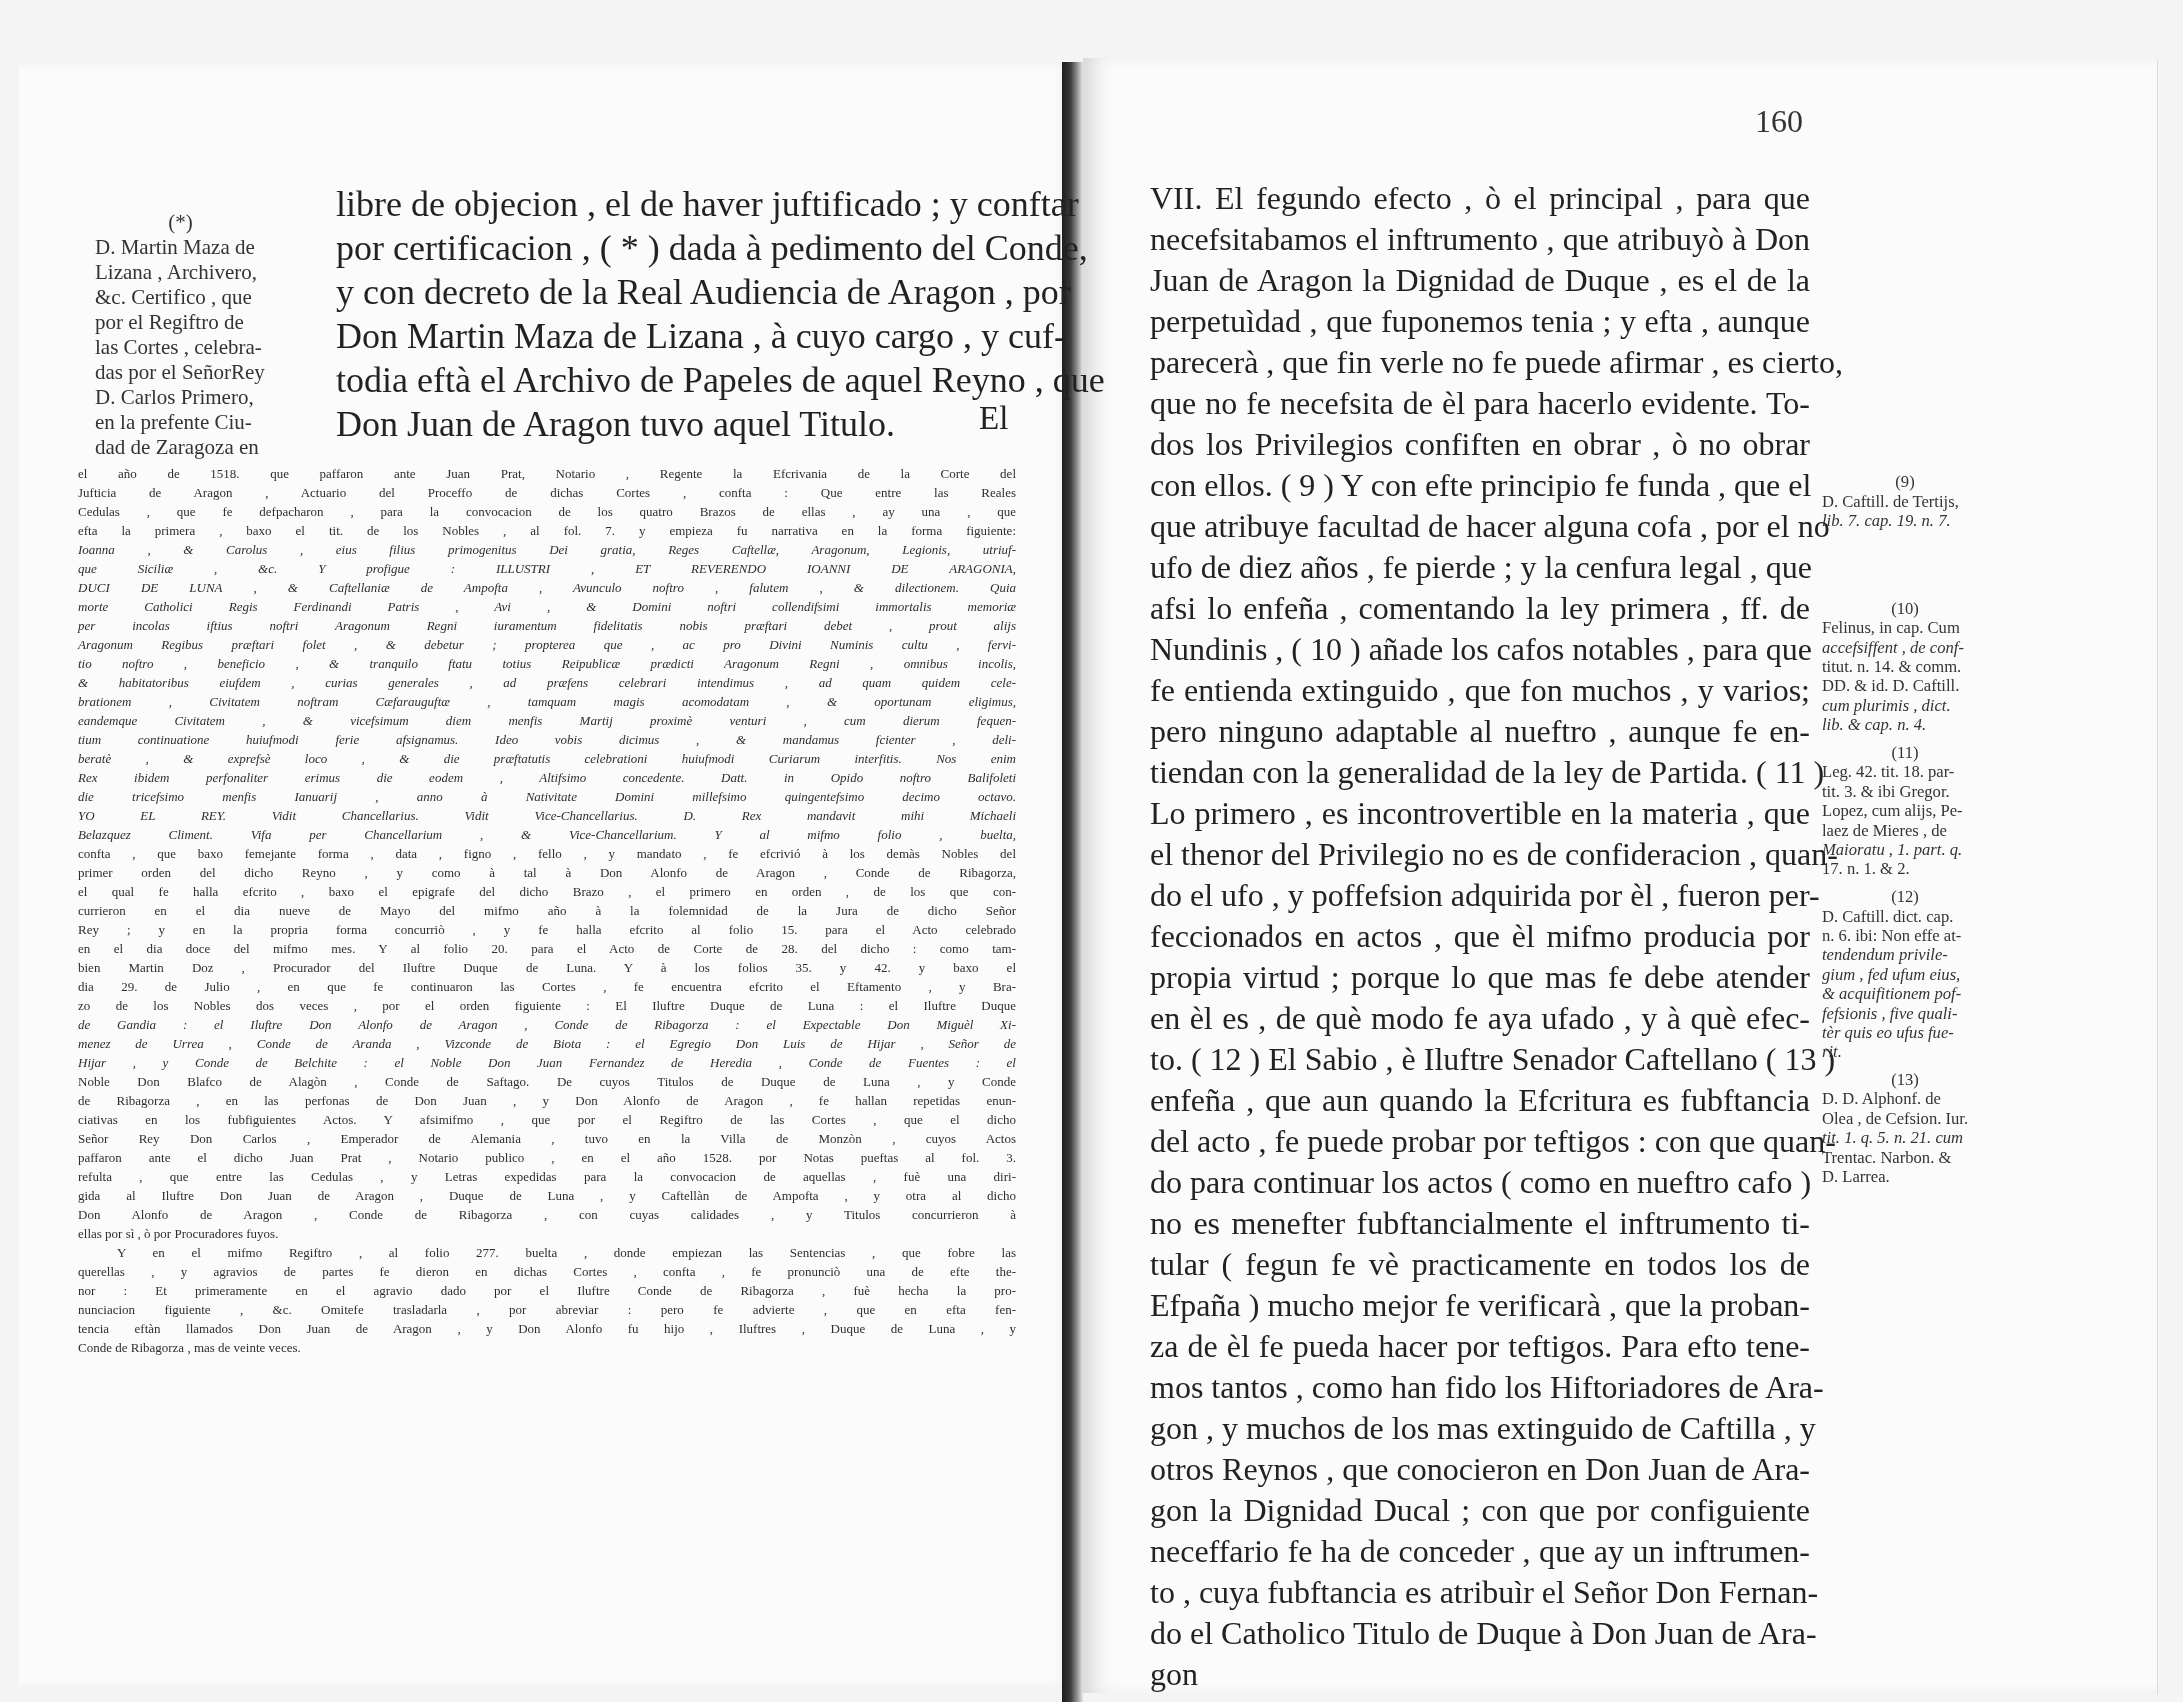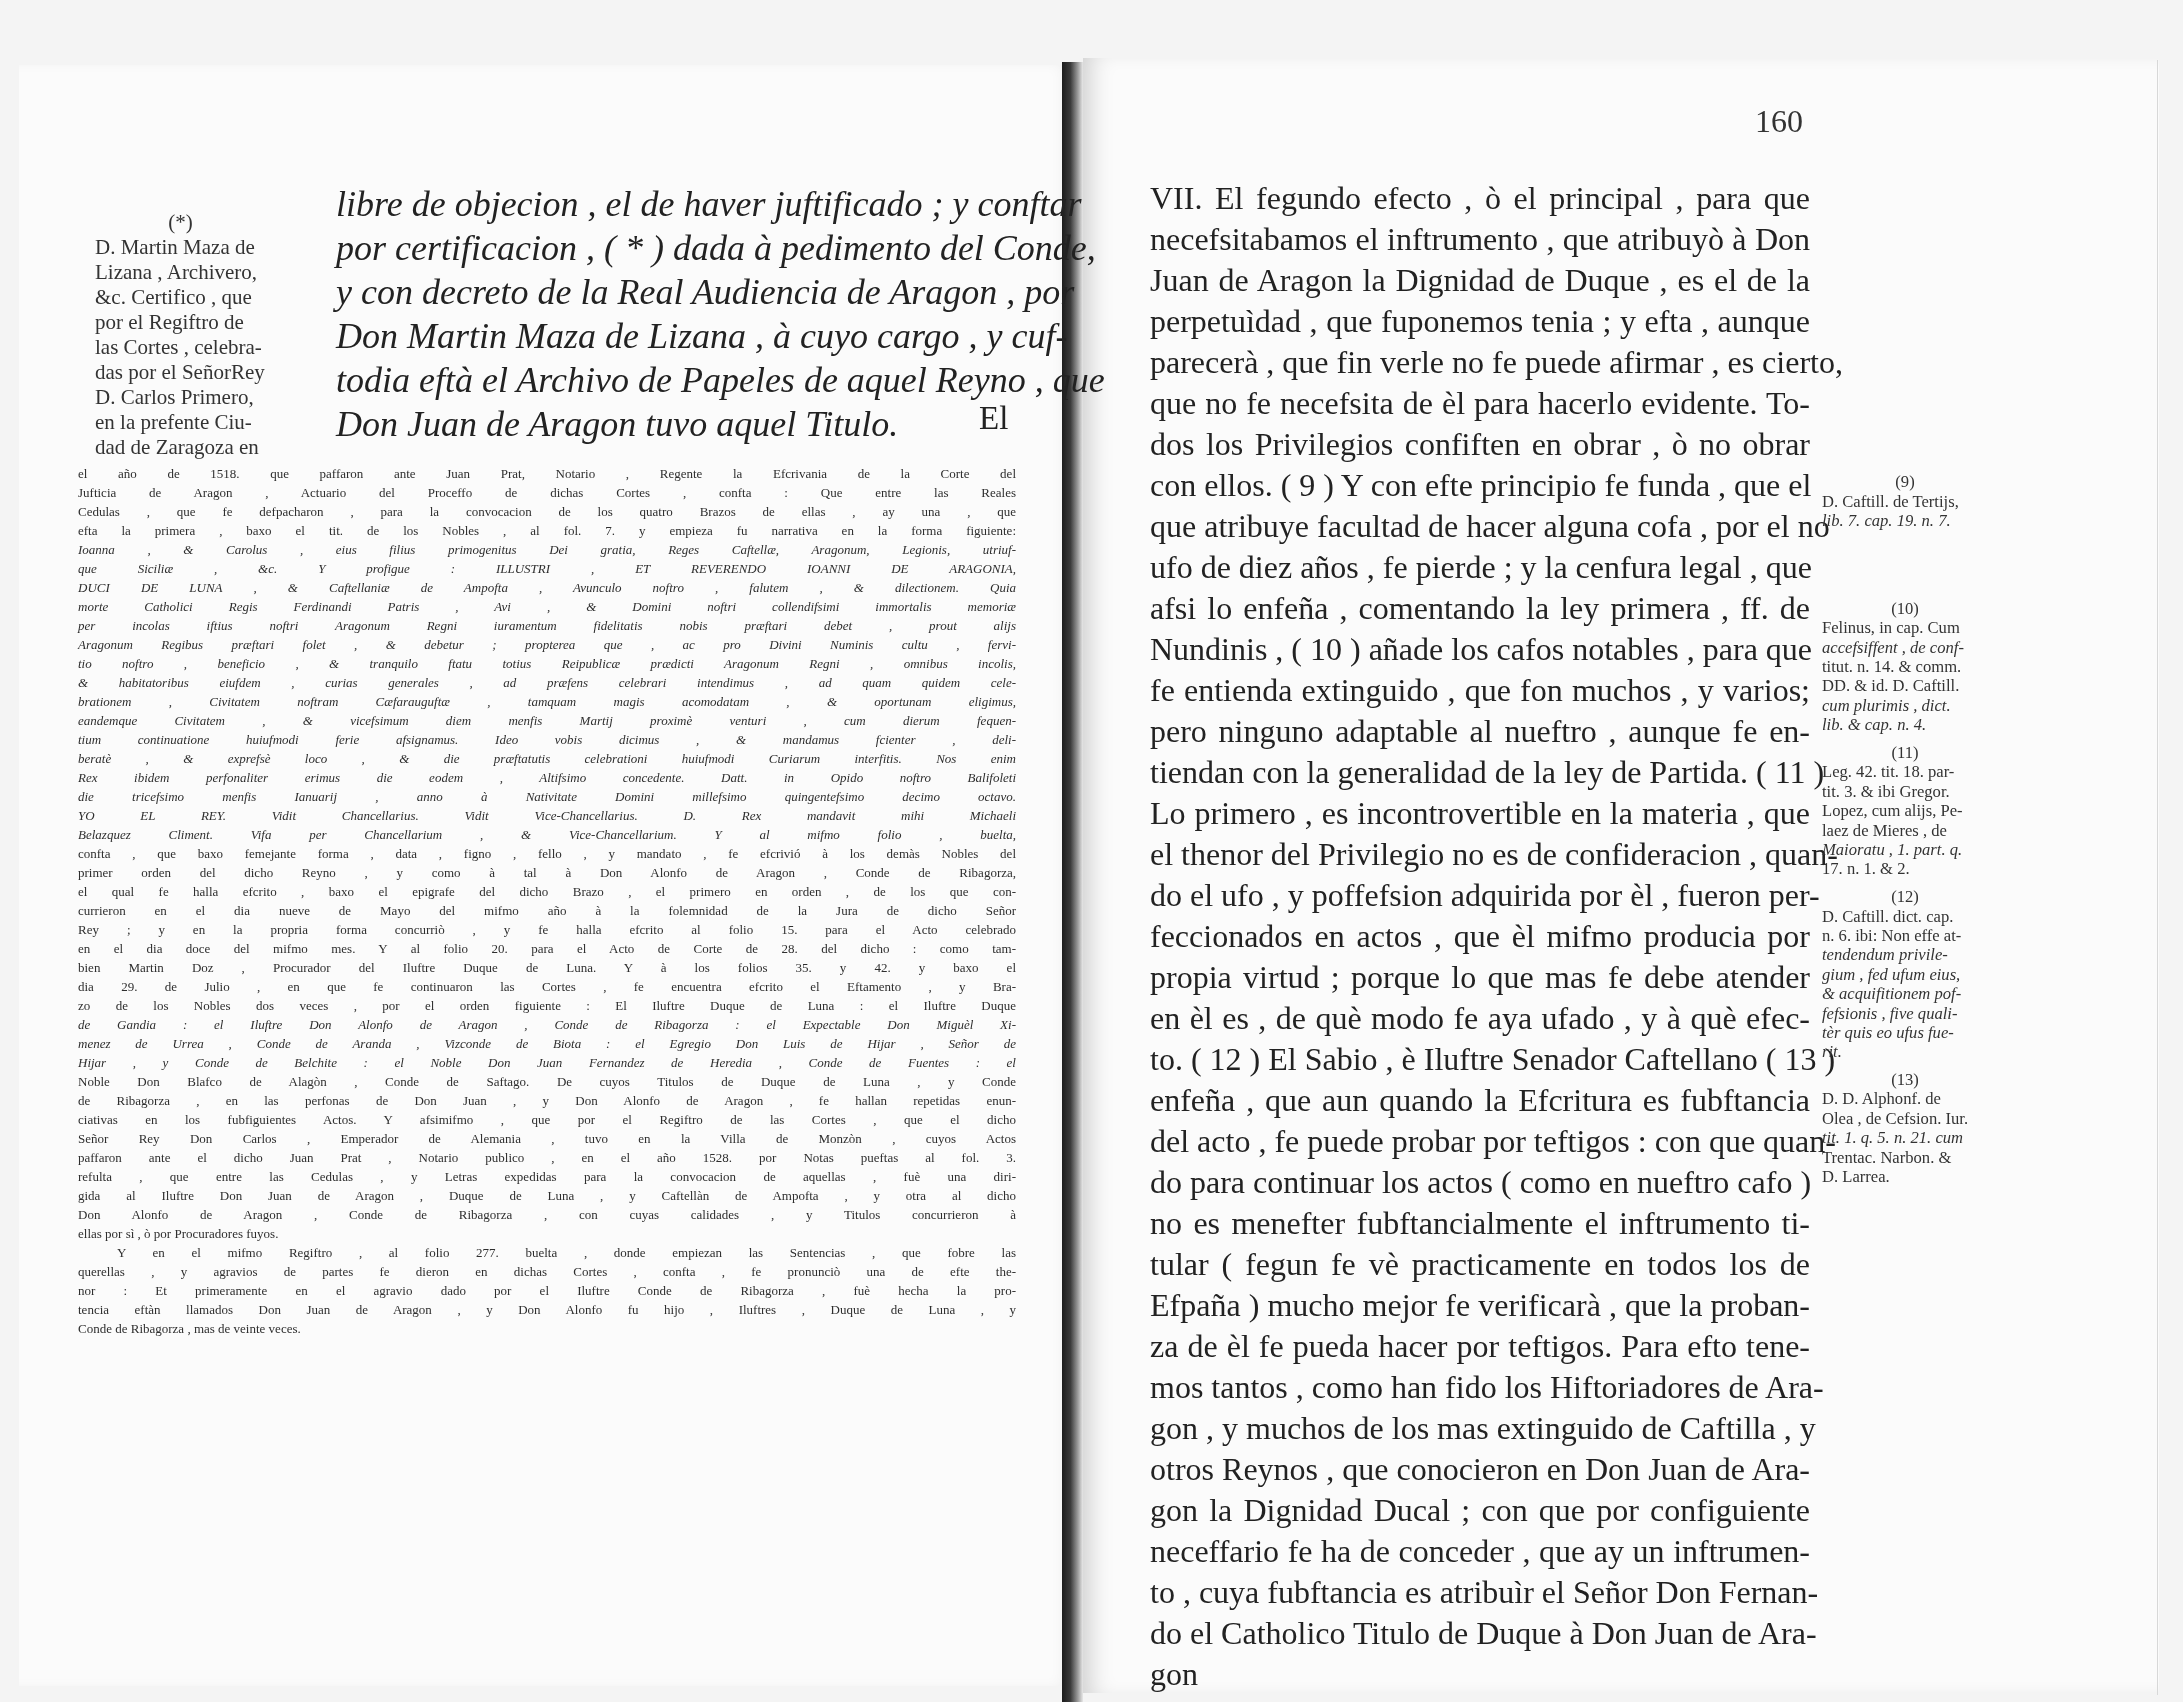--- a/index.html
+++ b/index.html
@@ -14,21 +14,21 @@
   .gutter{position:absolute;left:1062px;top:62px;width:21px;height:1640px;
           background:linear-gradient(to right,#1c1c1c 0,#3a3a3a 40%,#9a9a9a 75%,#e8e8e8 100%);}
   .ghost-edge{position:absolute;left:2157px;top:60px;width:1.4px;height:1635px;background:#d8d8d8;}
 
   
   .marg-note{position:absolute;left:95px;top:210px;width:171px;
              font-size:21px;line-height:25px;text-align:justify;color:#333;}
   .marg-note .mark{text-align:center;display:block;}
   .big-lines{position:absolute;left:336px;top:182px;width:674px;
              font-size:36px;line-height:44px;color:#222;}
-  .big-lines div{text-align:justify;text-align-last:justify;white-space:nowrap;font-style:italic;}
+  .big-lines div{text-align:justify;text-align-last:justify;white-space:nowrap;}
   .big-lines div.last{text-align-last:left;}
   .catch-left{position:absolute;left:979px;top:400px;font-size:33px;color:#222;text-align:right;}
   .small-text{position:absolute;left:78px;top:464px;width:938px;
               font-size:13px;line-height:19px;color:#2e2e2e;}
   .small-text div{white-space:nowrap;text-align:justify;text-align-last:justify;}
   .small-text div.last{text-align-last:left;}
   .small-text div.indent{padding-left:39px;}
   .it{font-style:italic;}
 
   
@@ -112,20 +112,21 @@
   <div>ciativas en los fubfiguientes Actos. Y afsimifmo , que por el Regiftro de las Cortes , que el dicho</div>
   <div>Señor Rey Don Carlos , Emperador de Alemania , tuvo en la Villa de Monzòn , cuyos Actos</div>
   <div>paffaron ante el dicho Juan Prat , Notario publico , en el año 1528. por Notas pueftas al fol. 3.</div>
   <div>refulta , que entre las Cedulas , y Letras expedidas para la convocacion de aquellas , fuè una diri-</div>
   <div>gida al Iluftre Don Juan de Aragon , Duque de Luna , y Caftellàn de Ampofta , y otra al dicho</div>
   <div>Don Alonfo de Aragon , Conde de Ribagorza , con cuyas calidades , y Titulos concurrieron à</div>
   <div class="last">ellas por sì , ò por Procuradores fuyos.</div>
   <div class="indent">Y en el mifmo Regiftro , al folio 277. buelta , donde empiezan las Sentencias , que fobre las</div>
   <div>querellas , y agravios de partes fe dieron en dichas Cortes , confta , fe pronunciò una de efte the-</div>
   <div>nor : Et primeramente en el agravio dado por el Iluftre Conde de Ribagorza , fuè hecha la pro-</div>
+  <div>nunciacion figuiente , &amp;c. Omitefe trasladarla , por abreviar : pero fe advierte , que en efta fen-</div>
   <div>tencia eftàn llamados Don Juan de Aragon , y Don Alonfo fu hijo , Iluftres , Duque de Luna , y</div>
   <div class="last">Conde de Ribagorza , mas de veinte veces.</div>
 </div>
 
 <div class="page-num">160</div>
 
 <div class="main-right">
   <div>VII.   El fegundo efecto , ò el principal ,  para que</div>
   <div>necefsitabamos el inftrumento , que atribuyò à Don</div>
   <div>Juan de Aragon la Dignidad de Duque , es el de la</div>

